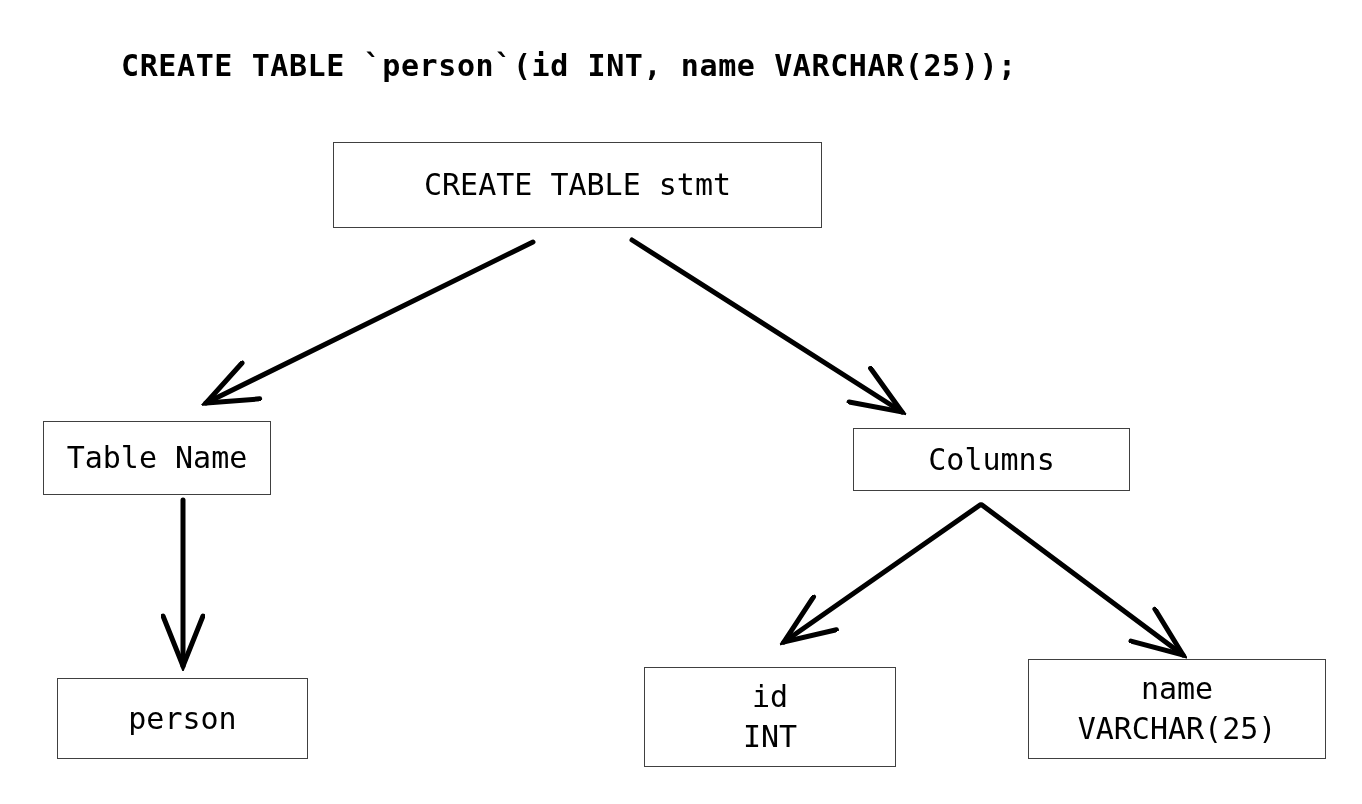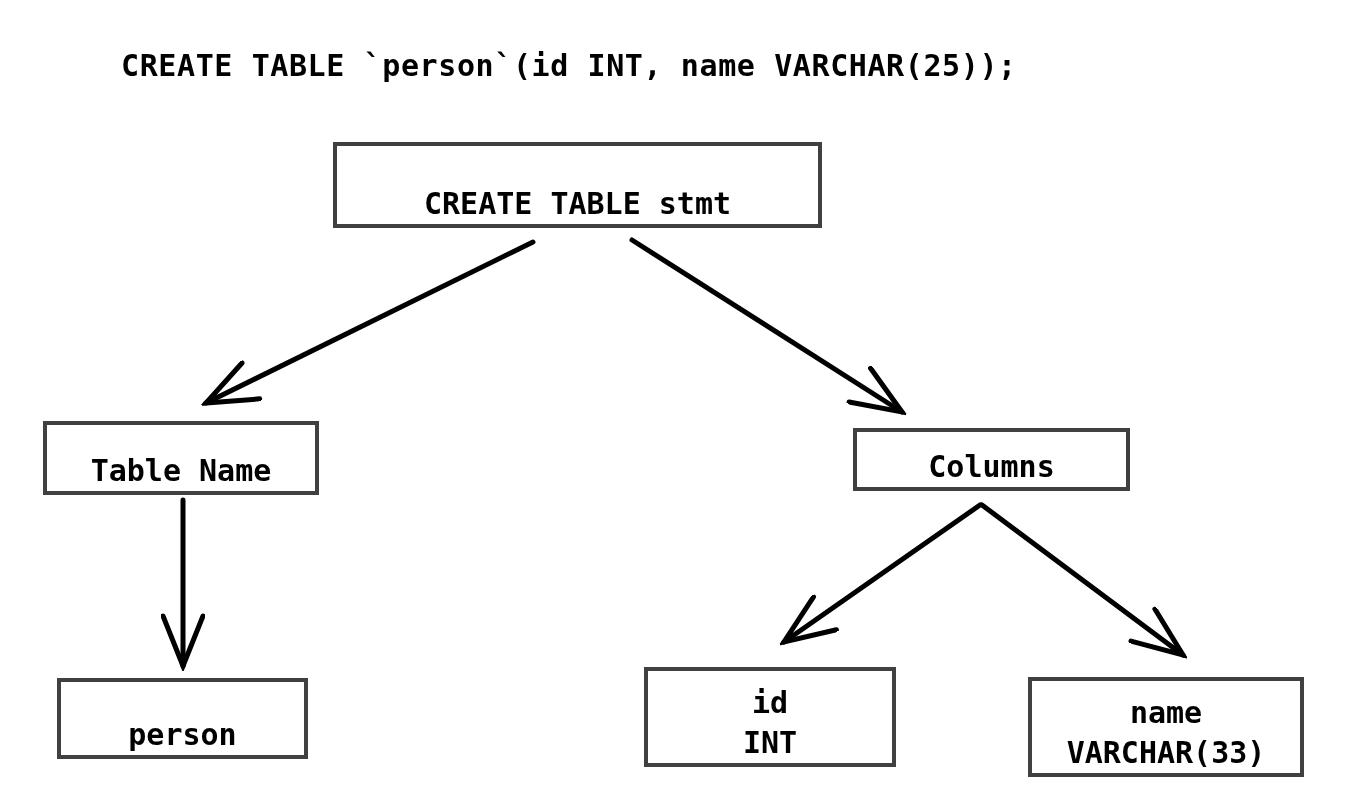--- a/index.html
+++ b/index.html
@@ -35,38 +35,38 @@
     height: 804px;
   }
   .edges-layer line {
     stroke: #000000;
     stroke-width: 5;
     stroke-linecap: round;
   }
   .node {
     position: absolute;
     box-sizing: border-box;
-    border: 4px solid #404040;
+    border: 1px solid #404040;
     background: #ffffff;
     display: flex;
     flex-direction: column;
     align-items: center;
-    justify-content: flex-end;
+    justify-content: center;
     text-align: center;
     font-size: 30px;
-    font-weight: bold;
+    font-weight: normal;
     line-height: 40px;
     color: #000000;
   }
   .node-stmt       { left: 333px;  top: 142px; width: 489px; height: 86px;  }
-  .node-table-name { left: 43px;   top: 421px; width: 276px; height: 74px;  }
+  .node-table-name { left: 43px;   top: 421px; width: 228px; height: 74px;  }
   .node-columns    { left: 853px;  top: 428px; width: 277px; height: 63px;  }
   .node-person     { left: 57px;   top: 678px; width: 251px; height: 81px;  }
   .node-id         { left: 636px;  top: 667px; width: 252px; height: 100px; margin-left: 8px; }
-  .node-name       { left: 1028px; top: 677px; width: 276px; height: 100px; }
+  .node-name       { left: 1028px; top: 659px; width: 298px; height: 100px; }
   .node-line { display: block; }
 </style>
 </head>
 <body>
 
 <div class="canvas">
 
   <div class="sql-line">CREATE TABLE `person`(id INT, name VARCHAR(25));</div>
 
   <svg class="edges-layer" viewBox="0 0 1362 804" xmlns="http://www.w3.org/2000/svg">
@@ -98,16 +98,16 @@
     <span class="node-line">person</span>
   </div>
 
   <div class="node node-id">
     <span class="node-line">id</span>
     <span class="node-line">INT</span>
   </div>
 
   <div class="node node-name">
     <span class="node-line">name</span>
-    <span class="node-line">VARCHAR(33)</span>
+    <span class="node-line">VARCHAR(25)</span>
   </div>
 
 </div>
 
 </body></html>

